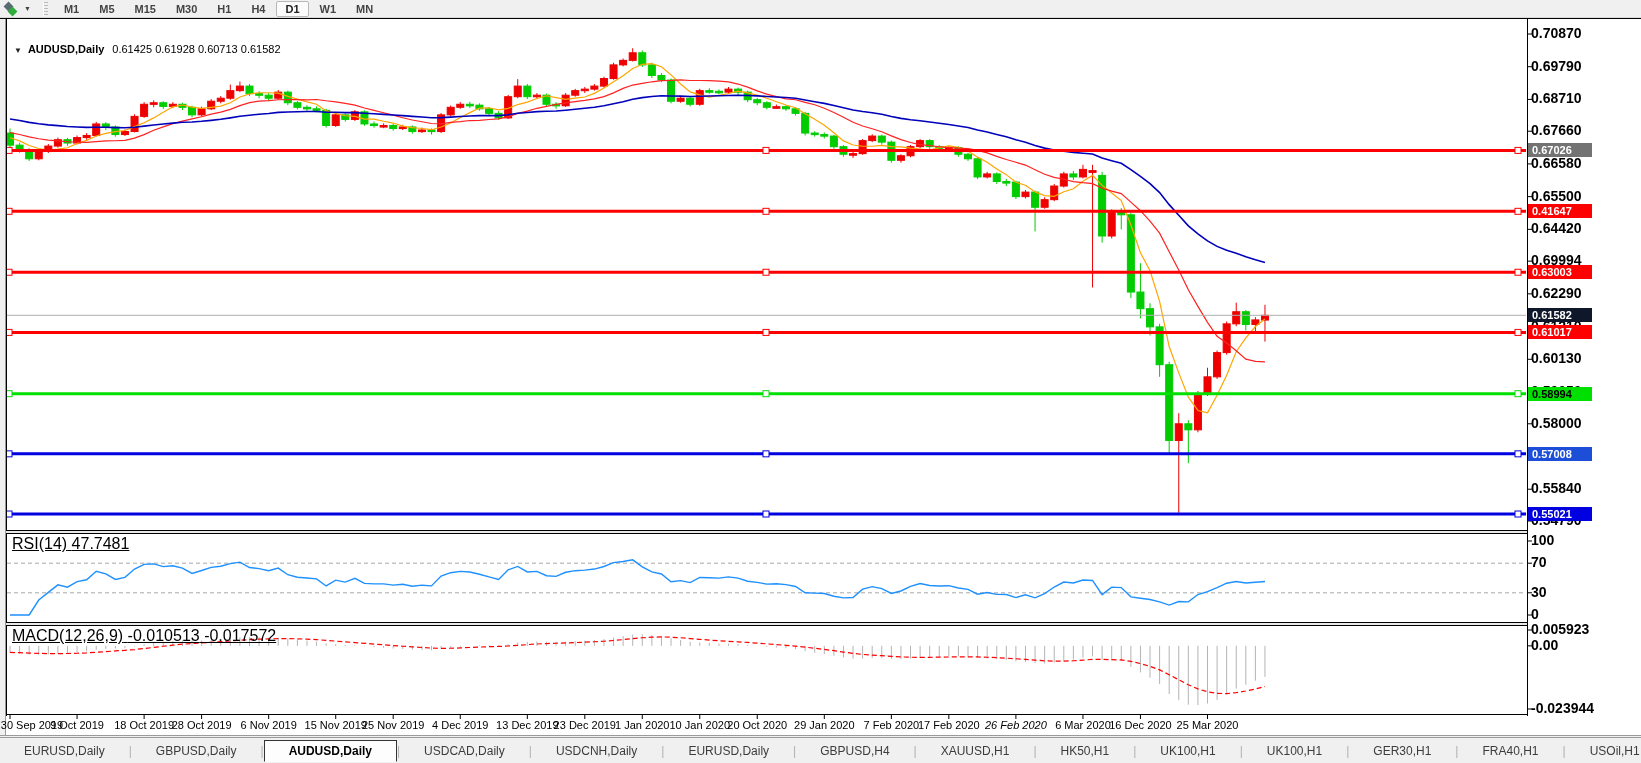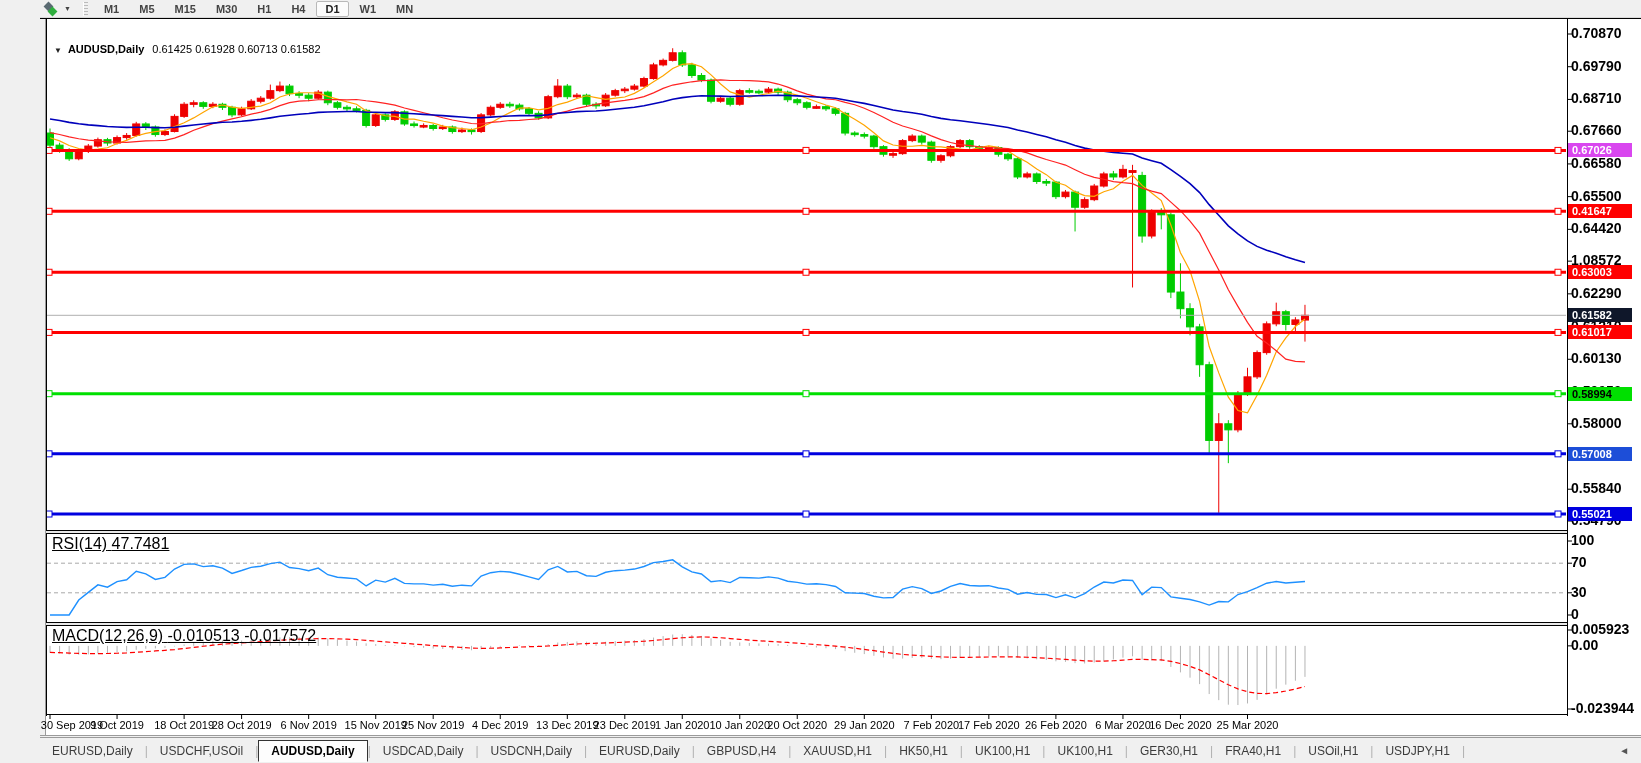--- a/index.html
+++ b/index.html
@@ -1,18 +1,18 @@
 <!DOCTYPE html>
 <html><head>
 <meta charset="utf-8">
 <style>
   * { margin:0; padding:0; box-sizing:border-box; }
   html,body { width:1641px; height:763px; overflow:hidden; background:#f0f0f0;
               font-family:"Liberation Sans", sans-serif; }
-  #stage { position:absolute; left:0; top:0; width:1411px; height:763px;margin-left:40px; }
+  #stage { position:absolute; left:0; top:0; width:1411px; height:763px; }
 
   
   #toolbar { position:absolute; left:0; top:0; width:1641px; height:18px;
              background:#f0f0f0; border-bottom:1px solid #d9d9d9;
              display:flex; align-items:center; font-size:11px; color:#333; }
   .tb-icon { width:16px; height:14px; margin-left:4px; position:relative; }
   .diam { position:absolute; width:7px; height:7px; transform:rotate(45deg); }
   .diam.d1 { left:1px; top:1px; background:#5a6a72; }
   .diam.d2 { left:5px; top:6px; background:#2fae3e; }
   .tb-caret { font-size:7px; color:#444; margin:0 6px 0 4px; }
@@ -42,21 +42,21 @@
               white-space:nowrap; line-height:13px; }
   .price-tag { position:absolute; left:1528px; width:64px; font-size:11px; font-weight:bold;
                line-height:14px; height:14px; padding-left:4px; white-space:nowrap; }
 
   .date-lab { position:absolute; font-size:11px; color:#000; white-space:nowrap; transform:translateX(-50%); }
 
   
   #tabbar { position:absolute; left:0; top:737px; width:1641px; height:26px;
             background:#f0f0f0; border-top:1px solid #9a9a9a;
             display:flex; align-items:center; font-size:12px; color:#3c3c3c; }
-  .tab { padding:3px 12px; white-space:nowrap; cursor:default; }
+  .tab { padding:3px 24px; white-space:nowrap; cursor:default; }
   .tab.active { background:#fdfdfd; border:1px solid #333; border-bottom-color:#fdfdfd;
                 font-weight:bold; color:#000; margin-top:1px; }
   .tab-sep { color:#b0b0b0; }
   #tab-scroll { margin-left:auto; margin-right:14px; color:#555; font-size:10px; letter-spacing:14px; }
 </style>
 </head>
 <body>
 
 <div id="stage">
 
@@ -590,30 +590,30 @@
     </div>
 
     <div id="axis-labels">
         <div class="axis-lab" style="top: 9px;">0.70870</div>
         <div class="axis-lab" style="top: 41.7094px;">0.69790</div>
         <div class="axis-lab" style="top: 74.4189px;">0.68710</div>
         <div class="axis-lab" style="top: 106.22px;">0.67660</div>
         <div class="axis-lab" style="top: 138.929px;">0.66580</div>
         <div class="axis-lab" style="top: 171.639px;">0.65500</div>
         <div class="axis-lab" style="top: 204.348px;">0.64420</div>
-        <div class="axis-lab" style="top: 236.149px;">1.08572</div>
+        <div class="axis-lab" style="top: 236.149px;">0.69994</div>
         <div class="axis-lab" style="top: 268.858px;">0.62290</div>
         <div class="axis-lab" style="top: 301.568px;">0.61210</div>
         <div class="axis-lab" style="top: 334.277px;">0.60130</div>
         <div class="axis-lab" style="top: 366.987px;">0.59050</div>
         <div class="axis-lab" style="top: 398.787px;">0.58000</div>
         <div class="axis-lab" style="top: 431.497px;">0.56920</div>
         <div class="axis-lab" style="top: 464.206px;">0.55840</div>
         <div class="axis-lab" style="top: 496.007px;">0.54790</div>
-        <div class="price-tag" style="top: 125.421px; background: #d946ef; color: rgb(255, 255, 255);">0.67026</div>
+        <div class="price-tag" style="top: 125.421px; background: #737373; color: rgb(255, 255, 255);">0.67026</div>
         <div class="price-tag" style="top: 186.328px; background: rgb(255, 0, 0); color: rgb(255, 255, 255);">0.41647</div>
         <div class="price-tag" style="top: 247.264px; background: rgb(255, 0, 0); color: rgb(255, 255, 255);">0.63003</div>
         <div class="price-tag" style="top: 307.413px; background: rgb(255, 0, 0); color: rgb(255, 255, 255);">0.61017</div>
         <div class="price-tag" style="top: 368.683px; background: rgb(0, 224, 0); color: rgb(0, 0, 0);">0.58994</div>
         <div class="price-tag" style="top: 428.832px; background: #1d4ed8; color: rgb(255, 255, 255);">0.57008</div>
         <div class="price-tag" style="top: 489.011px; background: rgb(0, 0, 224); color: rgb(255, 255, 255);">0.55021</div>
         <div class="price-tag" style="top: 290.301px; background: #0f172a; color: rgb(255, 255, 255);">0.61582</div>
         <div class="axis-lab" style="top: 516px;">100</div>
         <div class="axis-lab" style="top: 538.2px;">70</div>
         <div class="axis-lab" style="top: 567.8px;">30</div>
@@ -632,32 +632,32 @@
         <div class="date-lab" style="left: 393.2px; top: 701px;">25 Nov 2019</div>
         <div class="date-lab" style="left: 460.26px; top: 701px;">4 Dec 2019</div>
         <div class="date-lab" style="left: 527.32px; top: 701px;">13 Dec 2019</div>
         <div class="date-lab" style="left: 584.8px; top: 701px;">23 Dec 2019</div>
         <div class="date-lab" style="left: 642.28px; top: 701px;">1 Jan 2020</div>
         <div class="date-lab" style="left: 699.76px; top: 701px;">10 Jan 2020</div>
         <div class="date-lab" style="left: 757.24px; top: 701px;">20 Oct 2020</div>
         <div class="date-lab" style="left: 824.3px; top: 701px;">29 Jan 2020</div>
         <div class="date-lab" style="left: 891.36px; top: 701px;">7 Feb 2020</div>
         <div class="date-lab" style="left: 948.84px; top: 701px;">17 Feb 2020</div>
-        <div class="date-lab" style="left: 1015.9px; top: 701px;">26 Feb 2020</div>
+        <div class="date-lab" style="left: 1015.9px; top: 701px; font-style: italic;">26 Feb 2020</div>
         <div class="date-lab" style="left: 1082.96px; top: 701px;">6 Mar 2020</div>
         <div class="date-lab" style="left: 1140.44px; top: 701px;">16 Dec 2020</div>
         <div class="date-lab" style="left: 1207.5px; top: 701px;">25 Mar 2020</div>
       </div>
   </div>
 
   <div id="tabbar">
     <span id="tabs-host" style="display:flex;align-items:center;">
         <span class="tab">EURUSD,Daily</span>
         <span class="tab-sep">|</span>
-        <span class="tab">USDCHF,USOil</span>
+        <span class="tab">GBPUSD,Daily</span>
         <span class="tab-sep">|</span>
         <span class="tab active">AUDUSD,Daily</span>
         <span class="tab-sep">|</span>
         <span class="tab">USDCAD,Daily</span>
         <span class="tab-sep">|</span>
         <span class="tab">USDCNH,Daily</span>
         <span class="tab-sep">|</span>
         <span class="tab">EURUSD,Daily</span>
         <span class="tab-sep">|</span>
         <span class="tab">GBPUSD,H4</span>

